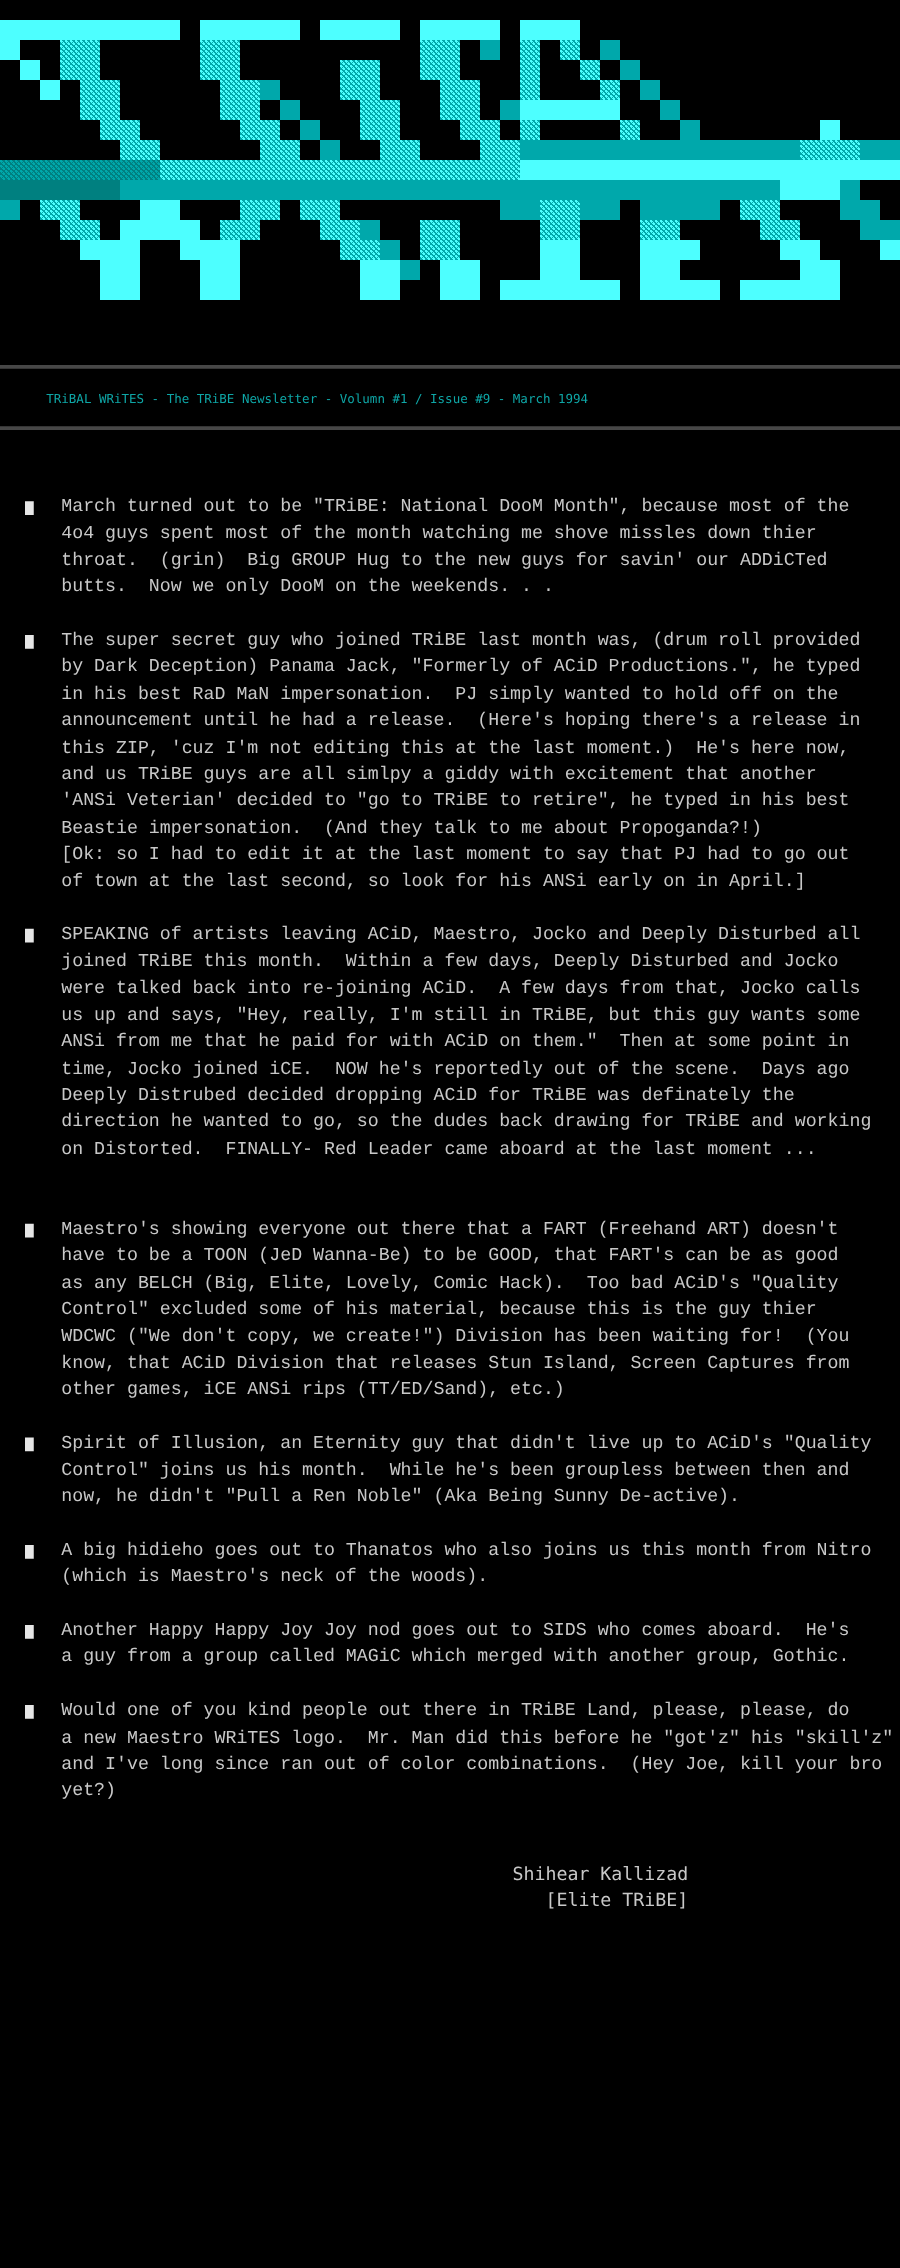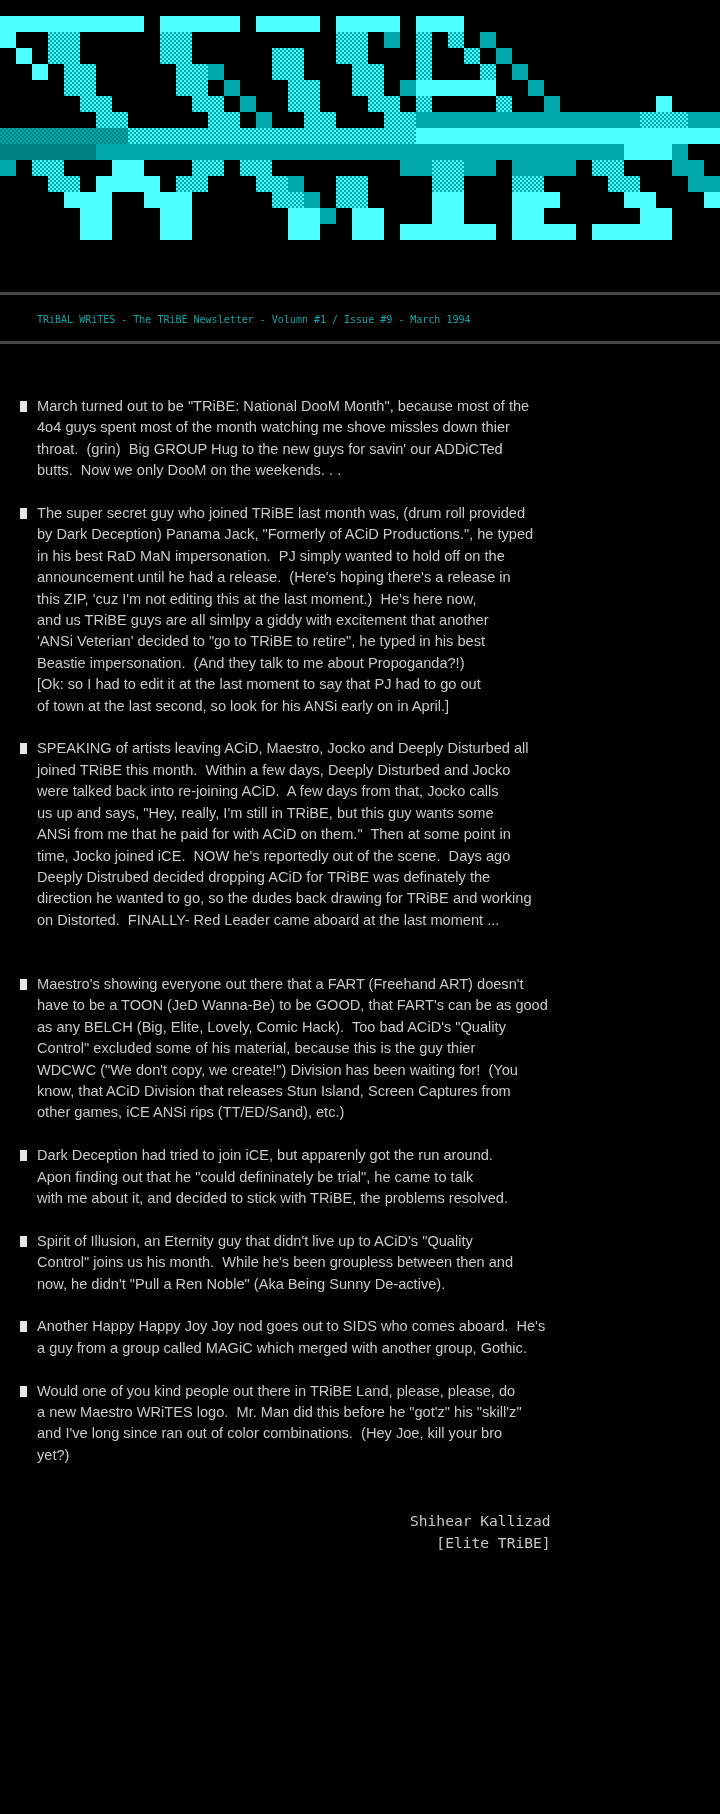--- a/index.html
+++ b/index.html
@@ -36,22 +36,22 @@
   }
   
   .content{margin-top:52px;padding-left:37px;}
   .item{position:relative;margin-bottom:21.4px;}
   .item.big-gap{margin-top:42.8px;}
   .bullet{
     position:absolute;left:-17px;top:5px;
     width:7px;height:11px;background:var(--bullet);display:block;
   }
   pre.ptext{
-    margin:0;white-space:pre;
-    font-family:Liberation Sans, sans-serif;font-size:14.6px;line-height:21.4px;
+    margin:12px;white-space:pre;
+    font-family:Liberation Mono, monospace;font-size:14.6px;line-height:21.4px;
     color:var(--text);
   }
   .signature{
     margin-top:44px;margin-left:410px;width:fit-content;
     text-align:right;color:var(--text);
     font-size:14.6px;line-height:21.4px;white-space:pre;
   }
 </style>
 </head>
 <body style="--cy-bright: #4dffff; --cy-mid: #00a8ab; --cy-dark: #008080; --title: #0ea6a6; --rule: #474747; --text: #c8c8c8; --bullet: #e6e6e6; background: rgb(0, 0, 0);">
@@ -806,29 +806,28 @@
       <pre class="ptext">Maestro's showing everyone out there that a FART (Freehand ART) doesn't
 have to be a TOON (JeD Wanna-Be) to be GOOD, that FART's can be as good
 as any BELCH (Big, Elite, Lovely, Comic Hack).  Too bad ACiD's "Quality
 Control" excluded some of his material, because this is the guy thier
 WDCWC ("We don't copy, we create!") Division has been waiting for!  (You
 know, that ACiD Division that releases Stun Island, Screen Captures from
 other games, iCE ANSi rips (TT/ED/Sand), etc.)</pre>
     </div>
     <div class="item">
       <span class="bullet"></span>
-      <pre class="ptext">Dark Deception had tried to join iCE, but apparenly got the run around.
-Apon finding out that he "could defininately be trial", he came to talk
-with me about it, and decided to stick with TRiBE, the problems resolved.</pre>
-    </div>
-    <div class="item">
-      <span class="bullet"></span>
       <pre class="ptext">Spirit of Illusion, an Eternity guy that didn't live up to ACiD's "Quality
 Control" joins us his month.  While he's been groupless between then and
 now, he didn't "Pull a Ren Noble" (Aka Being Sunny De-active).</pre>
+    </div>
+    <div class="item">
+      <span class="bullet"></span>
+      <pre class="ptext">A big hidieho goes out to Thanatos who also joins us this month from Nitro
+(which is Maestro's neck of the woods).</pre>
     </div>
     <div class="item">
       <span class="bullet"></span>
       <pre class="ptext">Another Happy Happy Joy Joy nod goes out to SIDS who comes aboard.  He's
 a guy from a group called MAGiC which merged with another group, Gothic.</pre>
     </div>
     <div class="item">
       <span class="bullet"></span>
       <pre class="ptext">Would one of you kind people out there in TRiBE Land, please, please, do
 a new Maestro WRiTES logo.  Mr. Man did this before he "got'z" his "skill'z"

